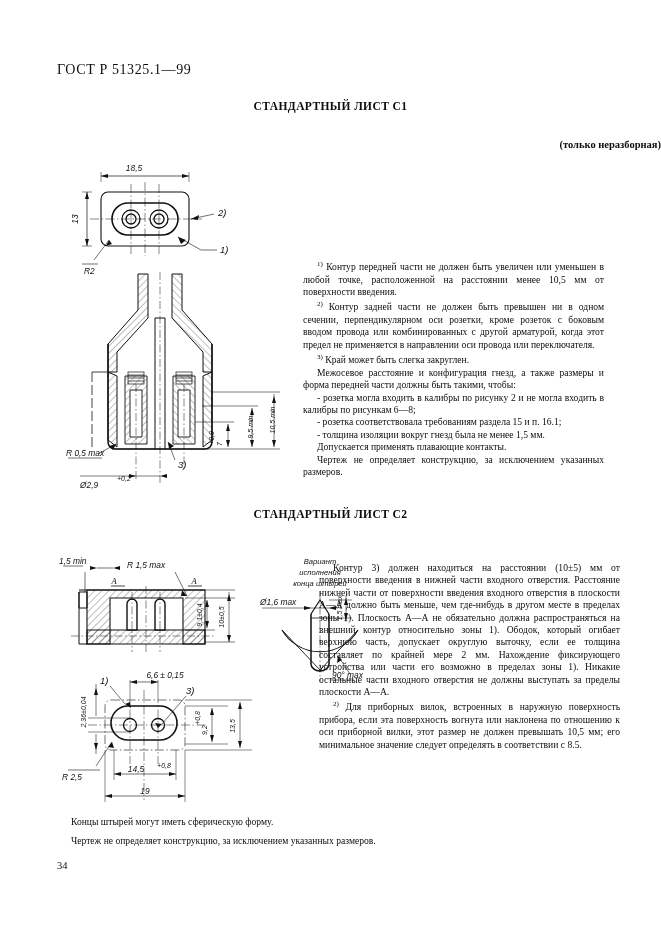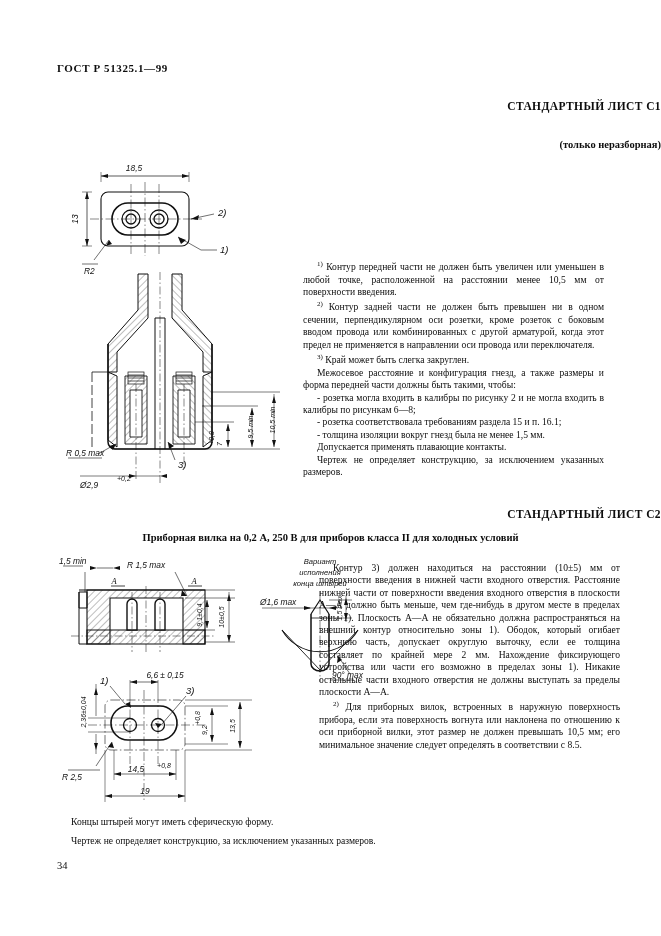--- a/index.html
+++ b/index.html
@@ -21,30 +21,30 @@
     width: 661px;
     height: 936px;
   }
 
   
   .doc-header {
     position: absolute;
     left: 57px;
     top: 62px;
     font-family: "Liberation Serif", serif;
-    font-weight: bold;
-    font-size: 11px;
+    font-weight: normal;
+    font-size: 14px;
     letter-spacing: 0.6px;
   }
 
   
   .sheet-title {
     position: absolute;
     left: 0; right: 0;
-    text-align: right;
+    text-align: center;
     font-weight: bold;
     font-size: 11.5px;
     letter-spacing: 0.4px;
   }
   .sheet-sub {
     position: absolute;
     left: 0; right: 0;
     text-align: center;
     font-weight: bold;
     font-size: 10.5px;
@@ -288,21 +288,20 @@
     <p><sup>3)</sup> <span>Край может быть слегка закруглен.</span></p>
     <p>Межосевое расстояние и конфигурация гнезд, а также размеры и форма передней части должны быть такими, чтобы:</p>
     <p>- розетка могла входить в калибры по рисунку 2 и не могла входить в калибры по рисункам 6—8;</p>
     <p>- розетка соответствовала требованиям раздела 15 и п. 16.1;</p>
     <p>- толщина изоляции вокруг гнезд была не менее 1,5 мм.</p>
     <p>Допускается применять плавающие контакты.</p>
     <p>Чертеж не определяет конструкцию, за исключением указанных размеров.</p>
   </div>
 
   <div class="sheet-title" style="top:508px;">СТАНДАРТНЫЙ ЛИСТ С2</div>
-  <div class="sheet-sub" style="top:532px;">Приборная вилка на 0,2 А, 250 В для приборов класса II для холодных условий</div>
 
   <div class="dwg" style="left:55px; top:552px;">
     <svg width="205" height="112" viewBox="0 0 205 112">
       <defs>
         <pattern id="hatchC" width="5" height="5" patternTransform="rotate(45)" patternUnits="userSpaceOnUse">
           <line x1="0" y1="0" x2="0" y2="5" stroke="#111" stroke-width="0.55"></line>
         </pattern>
       </defs>
 
       <path d="M 32 38 L 32 92 L 55 92 L 55 46 L 128 46 L 128 92 L 150 92 L 150 38 Z" fill="url(#hatchC)" stroke="#111" stroke-width="1.1"></path>

